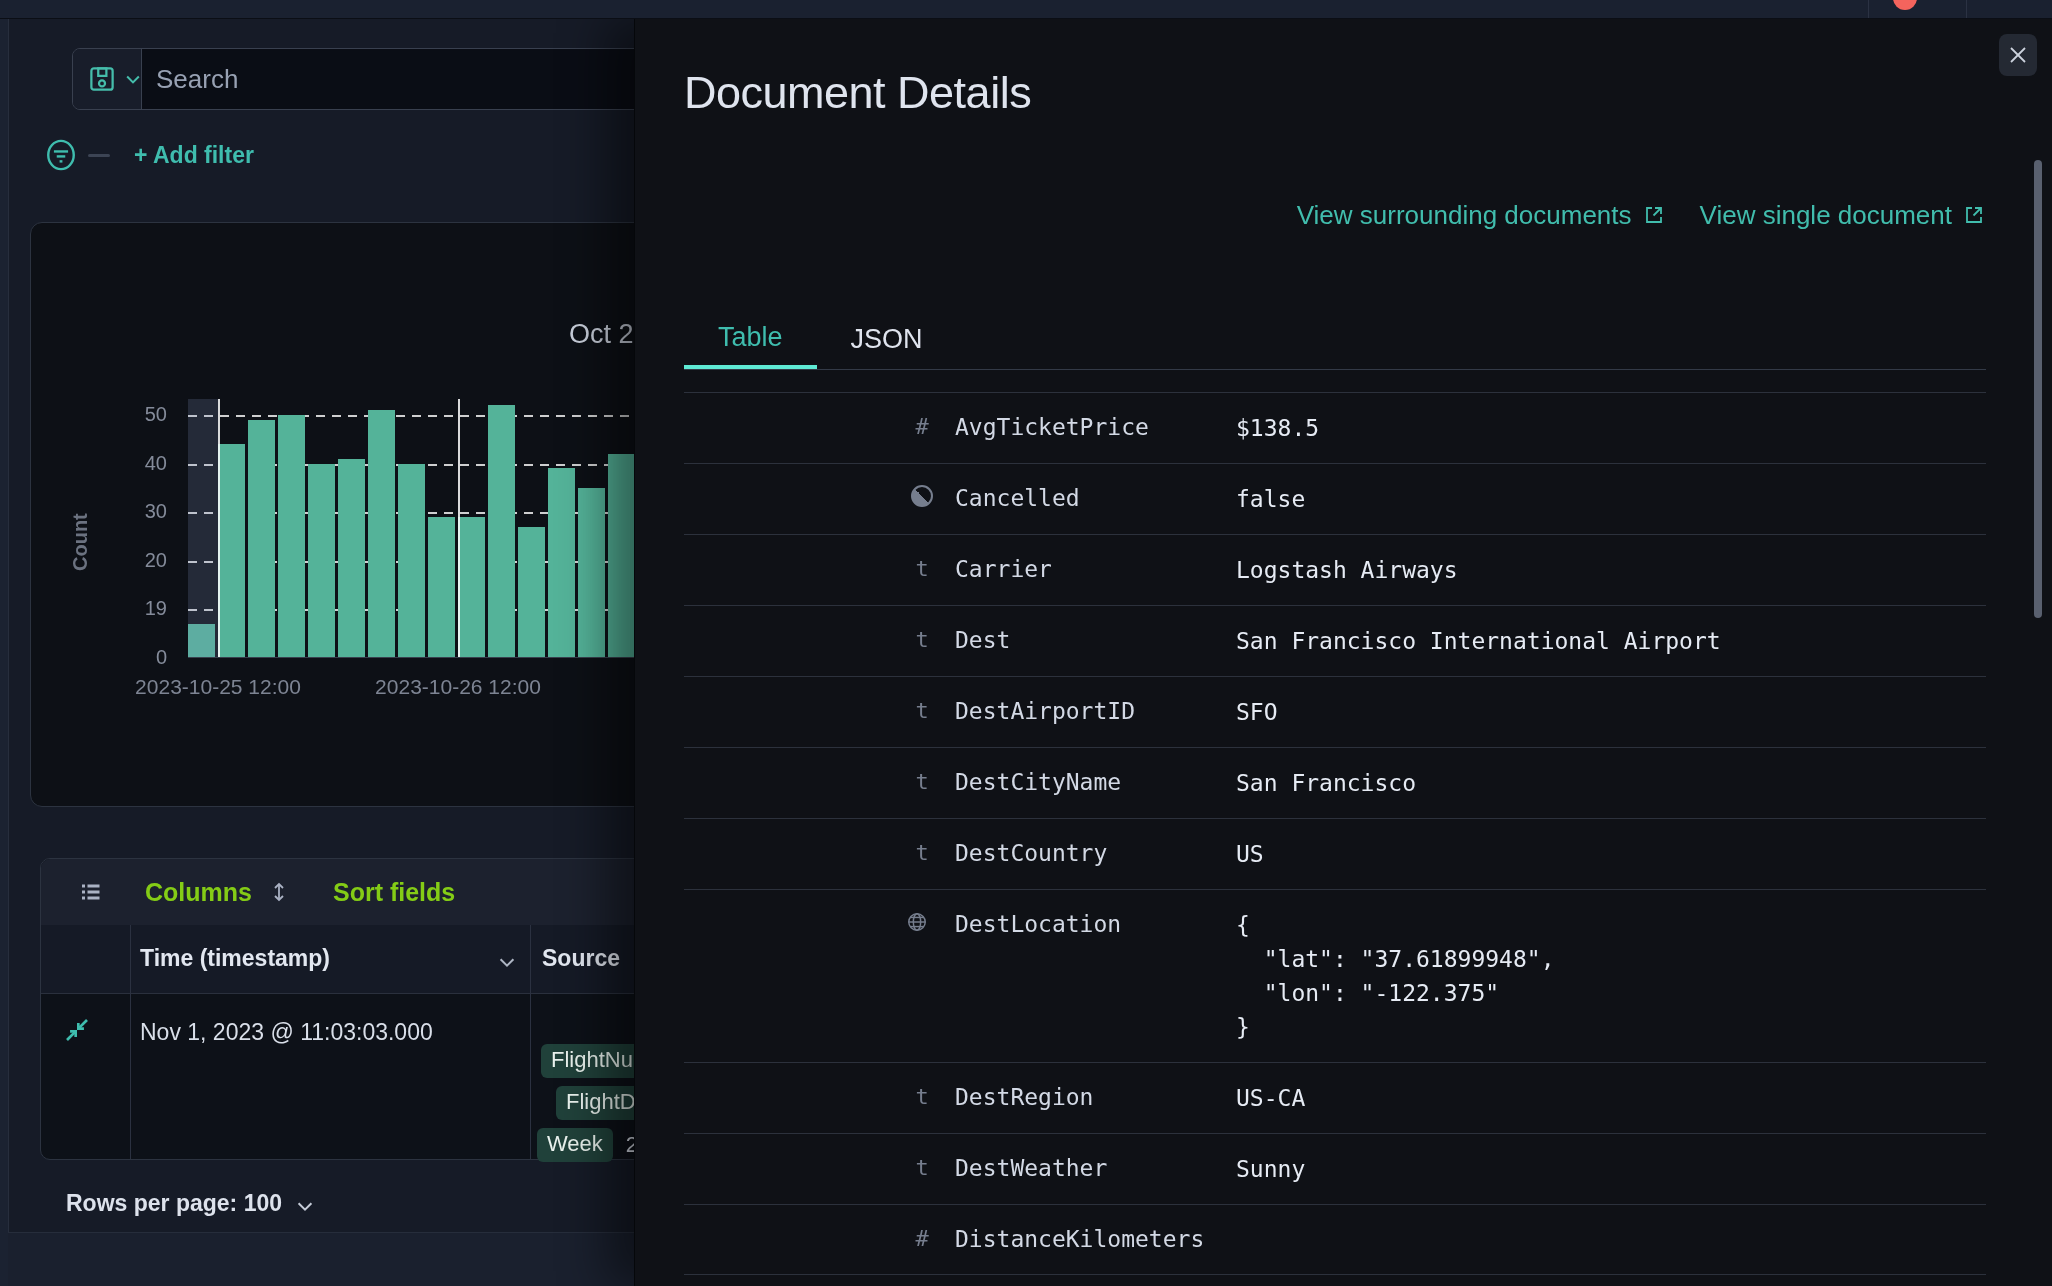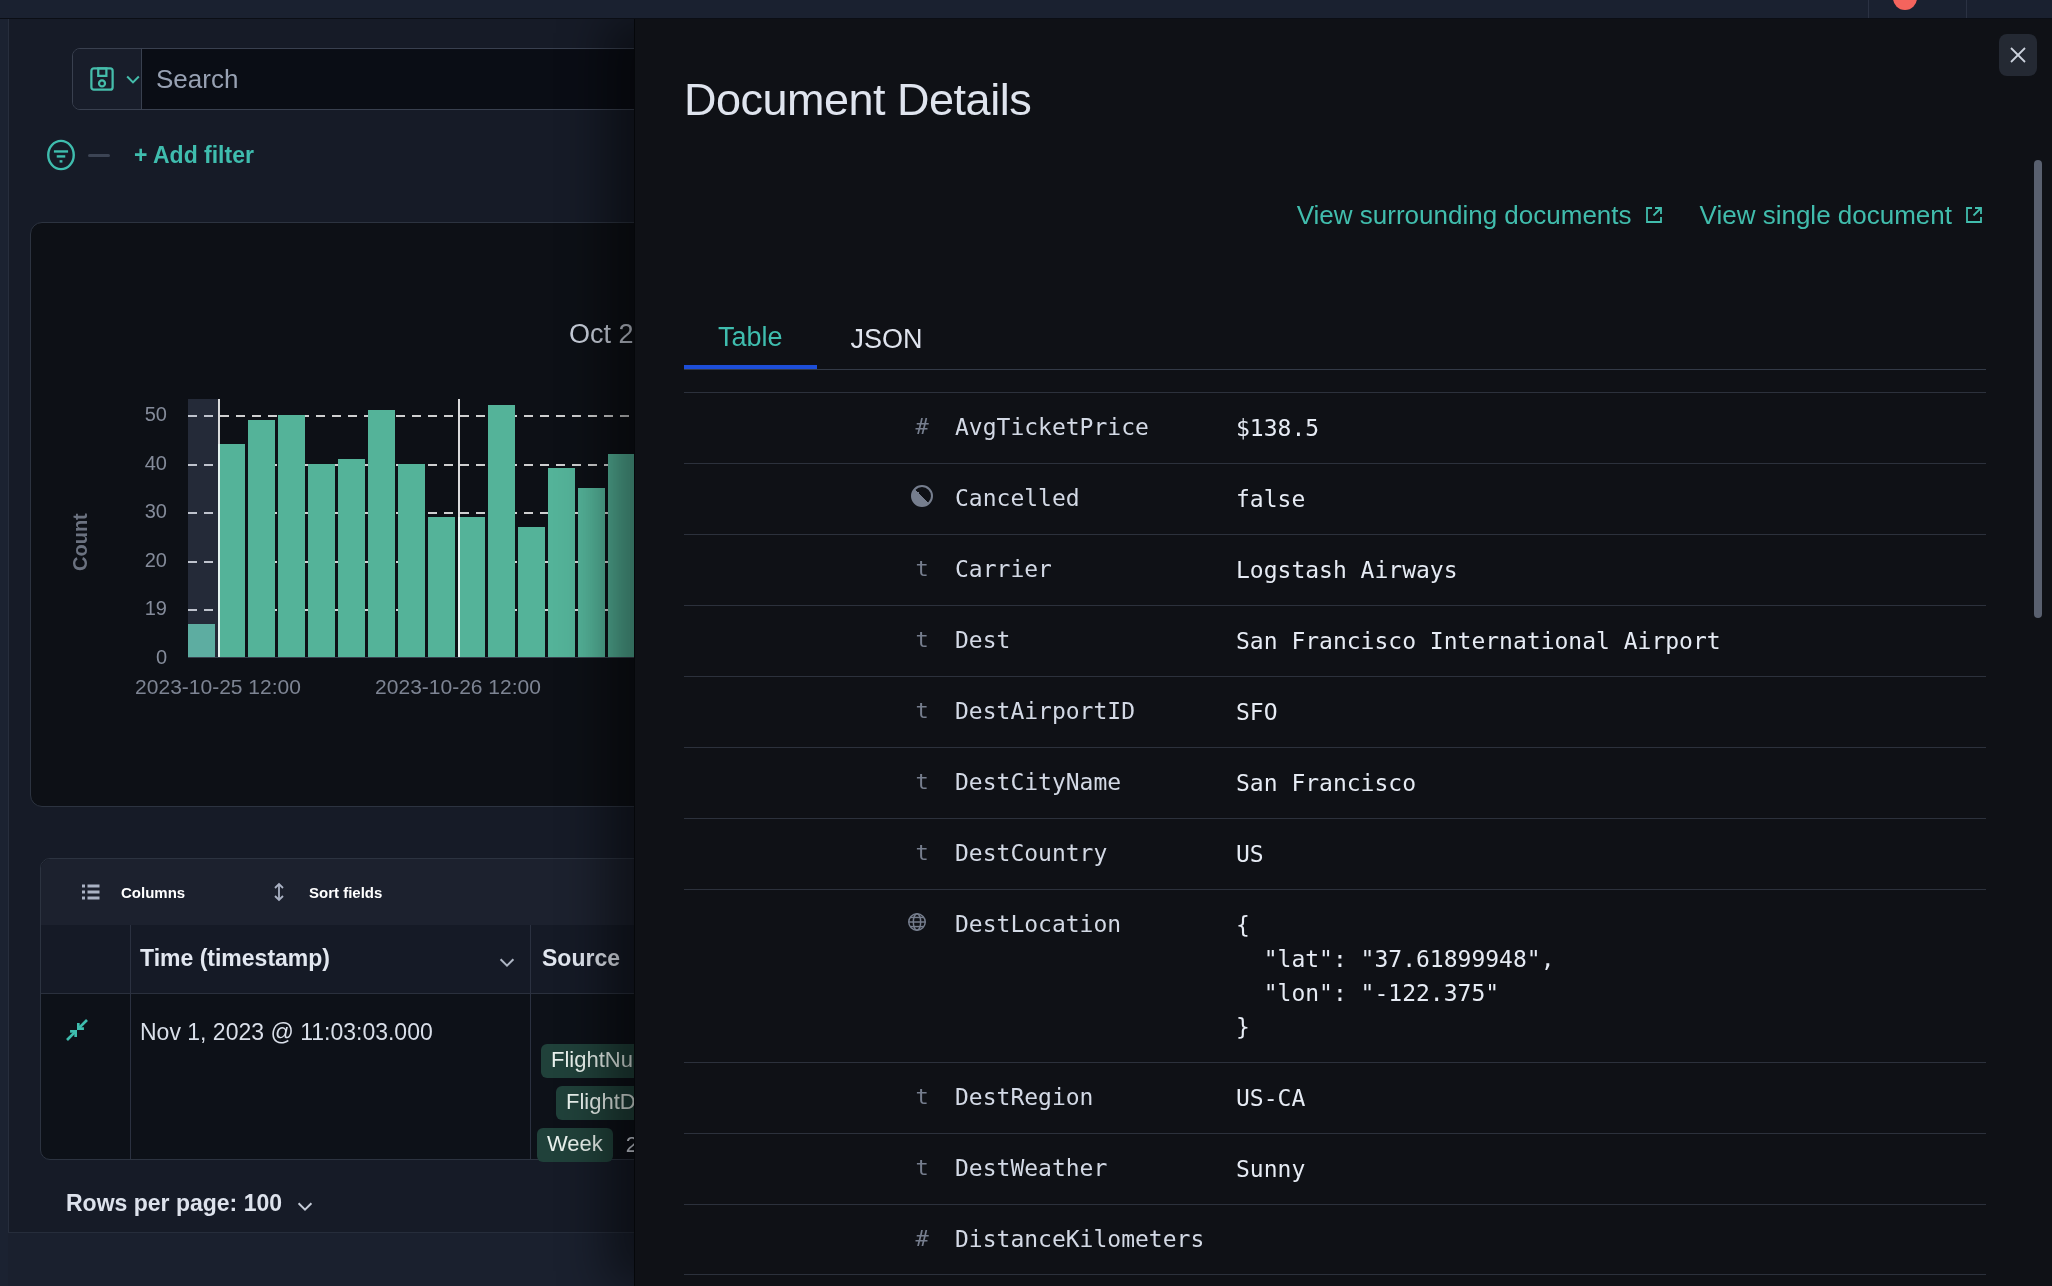--- a/index.html
+++ b/index.html
@@ -47,22 +47,22 @@
   .vline{position:absolute;top:0;bottom:0;width:2px;background:rgba(255,255,255,.85);}
   .vline.v1{left:30px}.vline.v2{left:270px}
   .baseline{position:absolute;left:0;right:0;bottom:0;height:1px;background:#39404d;}
   .xlabel{position:absolute;top:452px;transform:translateX(-50%);font-size:21px;color:#7d8493;white-space:nowrap;}
 
   
   .table-panel{position:absolute;left:40px;top:858px;width:660px;height:302px;background:#0d1118;
                border:1px solid #2c3340;border-radius:10px;box-sizing:border-box;}
   .grid-toolbar{position:absolute;left:0;top:0;right:0;height:66px;background:#1c212e;
                 border-bottom:1px solid #2a303d;border-radius:9px 9px 0 0;}
-  .toolbar-btn{position:absolute;top:0;height:66px;display:flex;align-items:center;color:#ffffff;
-               font-size:15px;font-weight:700;}
+  .toolbar-btn{position:absolute;top:0;height:66px;display:flex;align-items:center;color:#84cc16;
+               font-size:25px;font-weight:700;gap:24px;}
   .btn-columns{left:38px}.btn-sort{left:226px}
   .toolbar-btn .ico{margin-right:18px;color:#aab2c4;}
   .grid-header{position:absolute;left:0;top:66px;right:0;height:68px;background:#151a26;
                border-bottom:1px solid #2a303d;}
   .colborder{position:absolute;top:66px;bottom:0;width:1px;background:#2b3140;}
   .cb1{left:89px}.cb2{left:489px}
   .th{position:absolute;font-size:23px;font-weight:700;color:#e2e7f0;top:86px;}
   .th-time{left:99px}.th-source{left:501px}
   .th-chevron{position:absolute;left:455px;top:92px;color:#aeb6c4;}
   .expand-btn{position:absolute;left:20px;top:155px;color:#3ebdae;}
@@ -78,28 +78,28 @@
   .rows-footer .ico{margin-left:12px;color:#c6ccd8;margin-top:4px;}
 
   .bottom-strip{position:absolute;left:8px;top:1232px;width:2044px;height:54px;background:#1a202e;
                 border-top:1px solid #262d3b;}
 
   
   .flyout{position:absolute;left:634px;top:18px;width:1418px;height:1268px;background:#0f1116;
           border-left:1px solid #05070a;box-shadow:-28px 0 44px rgba(0,0,0,.45);z-index:30;}
   .close-btn{position:absolute;left:1364px;top:16px;width:38px;height:42px;background:#242933;
              border-radius:8px;display:flex;align-items:center;justify-content:center;color:#ccd2dd;}
-  .flyout-title{position:absolute;left:49px;top:56px;font-size:45px;font-weight:400;color:#dfe4ee;
+  .flyout-title{position:absolute;left:49px;top:49px;font-size:45px;font-weight:400;color:#dfe4ee;
                 letter-spacing:-.5px;}
   .actions{position:absolute;right:67px;top:182px;display:flex;gap:34px;}
   .action-link{display:flex;align-items:flex-start;color:#41bdad;font-size:26px;white-space:nowrap;}
   .action-link .ico{margin-left:10px;margin-top:3px;}
   .tabs{position:absolute;left:49px;top:292px;display:flex;height:59px;}
   .tab{padding:0 34px;font-size:27px;display:flex;align-items:center;color:#dfe4ee;}
-  .tab.active{color:#3fbdae;border-bottom:4px solid #1d4ed8;box-sizing:border-box;}
+  .tab.active{color:#3fbdae;border-bottom:4px solid #5eead4;box-sizing:border-box;}
   .tabs-rule{position:absolute;left:49px;top:351px;width:1302px;height:1px;background:#333a47;}
   .fields{position:absolute;left:49px;top:374px;width:1302px;border-top:1px solid #2c313c;}
   .field-row{position:relative;border-bottom:1px solid #2c313c;padding:18px 0 18px 552px;
              box-sizing:border-box;min-height:70px;}
   .f-icon{position:absolute;left:222px;top:21px;width:32px;color:#767e8e;
           font-family:"DejaVu Sans Mono",monospace;font-size:22px;text-align:center;}
   .half-moon{display:inline-block;width:18px;height:18px;border-radius:50%;border:2px solid #767e8e;
              background:linear-gradient(225deg,transparent 50%,#767e8e 50%);}
   .f-name{position:absolute;left:271px;top:21px;font-family:"DejaVu Sans Mono",monospace;
           font-size:23px;color:#d3d9e5;}

